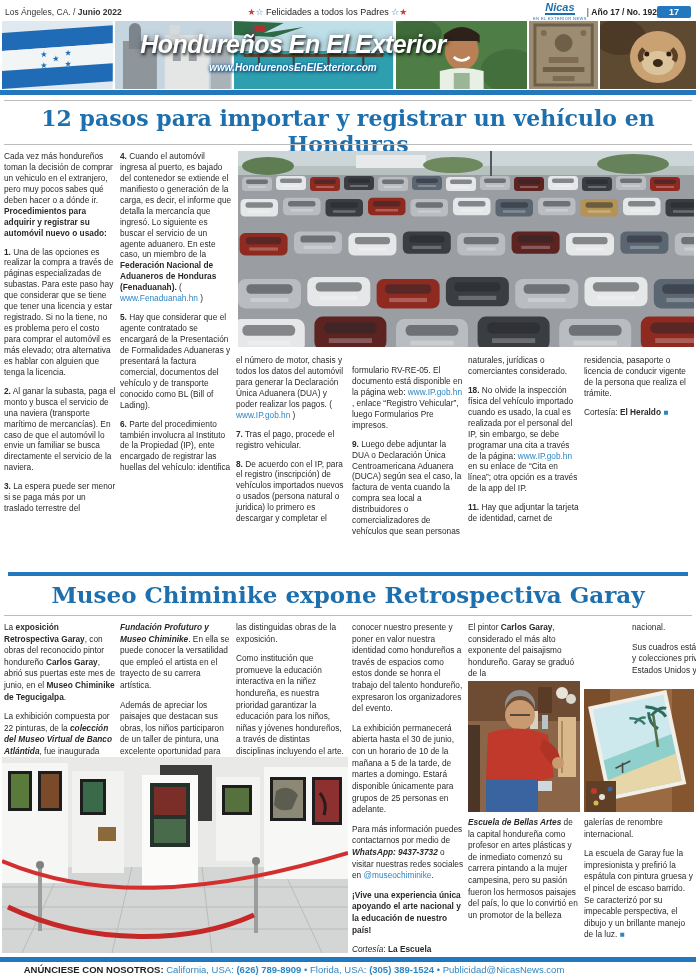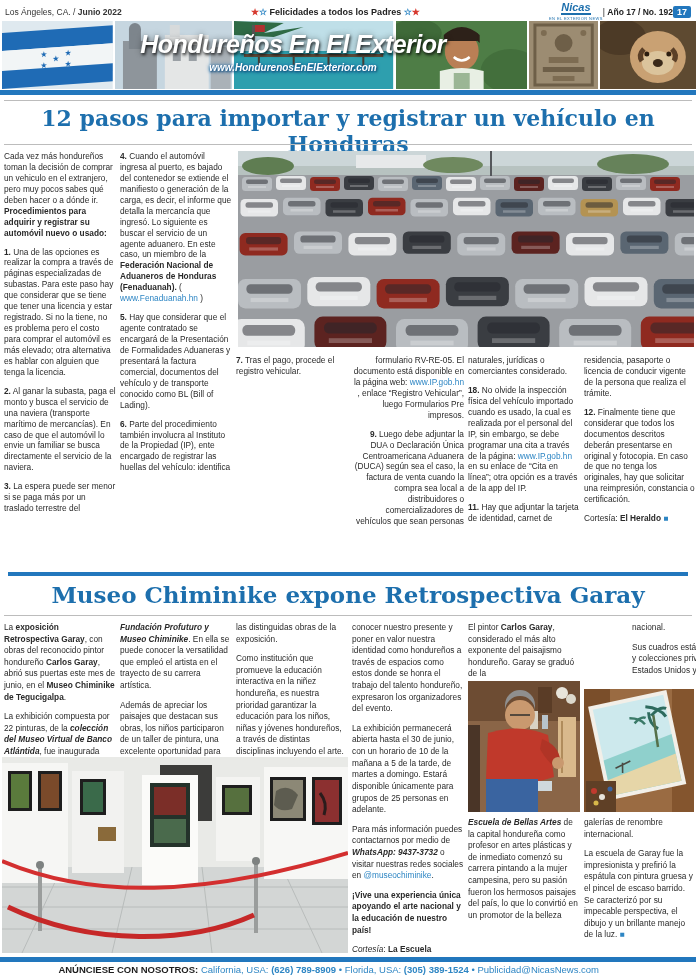--- a/index.html
+++ b/index.html
@@ -1,32 +1,32 @@
 <!DOCTYPE html>
 <html style="--accent: #1d6fad; --bar: #2277bd; --link: #2e86c4;"><head>
 <meta charset="utf-8">
 <style>
   html,body{margin:0;padding:0;background:#fff;}
   .page{position:relative;width:696px;height:979px;margin:0 auto;background:#fff;
         font-family:"Liberation Sans",sans-serif;color:#2a2a2a;overflow:hidden;}
   
   .masthead{position:absolute;top:3px;left:5px;right:5px;height:17px;display:flex;
             align-items:center;justify-content:space-between;font-size:8.5px;color:#333;}
-  .mh-center{font-weight:bold;color:#222;font-size:9px;}
+  .mh-center{font-weight:normal;color:#222;font-size:9px;}
   .star-red{color:#d6392f;font-size:9px;}
   .star-blue{color:var(--link,#2e86c4);font-size:9px;}
   .mh-right{display:flex;align-items:center;}
   .logo-block{text-align:center;line-height:1;}
   .logo{color:var(--accent,#1d6fad);font-weight:bold;font-style:italic;font-size:11px;
         border-bottom:2px solid var(--accent,#1d6fad);}
   .logo-sub{font-size:4px;color:var(--accent,#1d6fad);letter-spacing:.4px;}
   .issue{font-size:8.5px;color:#222;}
   .issue b{white-space:nowrap;}
   .pagebox{background:var(--bar,#2277bd);color:#fff;font-weight:bold;font-size:9px;
-           padding:1px 4px;border-radius:2px;}
+           padding:1px 12px;border-radius:2px;}
   
   .banner{position:absolute;top:21px;left:2px;width:692px;height:68px;display:flex;gap:2px;}
   .banner .ph{position:relative;height:100%;overflow:hidden;flex:0 0 auto;}
   .ph svg{display:block;width:100%;height:100%;}
   .b1{width:16%;} .b2{width:17%;} .b3{width:23%;} .b4{width:19%;} .b5{width:10%;} .b6{width:15%;}
   .banner-overlay{position:absolute;left:0;right:110px;top:11px;text-align:center;}
   .banner-title{font-size:25px;font-weight:bold;font-style:italic;color:#fff;letter-spacing:-.5px;
                 text-shadow:1px 2px 3px rgba(0,0,0,.75),0 0 6px rgba(0,0,0,.4);line-height:1;}
   .banner-url{display:inline-block;margin-top:2px;font-size:10px;font-weight:bold;font-style:italic;color:#fff;
               text-shadow:0 0 4px #1a6fb5,0 1px 3px #14568d,1px 1px 2px rgba(0,0,0,.5);}
@@ -44,21 +44,21 @@
   .h-art2{top:581px;font-size:23px;text-align:center;}
   
   .col{position:absolute;width:112px;font-size:8.3px;line-height:1.32;color:#2a2a2a;}
   .a2 .col, .col.a2c{line-height:1.4;}
   .col p{margin:0 0 8px 0;}
   .lnk{color:var(--link,#2e86c4);}
   
   .photo{position:absolute;overflow:hidden;}
   .photo svg{display:block;width:100%;height:100%;}
   
-  .footer{position:absolute;top:964px;left:0;width:588px;text-align:right;font-size:9.5px;margin-left:11px;}
+  .footer{position:absolute;top:964px;left:0;width:588px;text-align:center;font-size:9.5px;}
   .f-label{font-weight:bold;color:#1d1d1d;}
   .f-contacts{color:var(--link,#2e86c4);}
 </style>
 </head>
 <body>
 
 <div class="page">
 
   <div class="masthead">
     <span class="mh-left">Los Ángeles, CA. / <b>Junio 2022</b></span>
@@ -253,34 +253,35 @@
           <use href="#car" x="36" y="-1" fill="#5c2320"></use>
           <use href="#car" x="70" y="0" fill="#b9bdc1"></use>
           <use href="#car" x="104" y="-1" fill="#3a3d42"></use>
           <use href="#car" x="138" y="0" fill="#b9bdc1"></use>
           <use href="#car" x="172" y="-1" fill="#8f2a20"></use>
         </g>
     </svg>
   </div>
 
   <div class="col" style="left:236px;top:355px;height:220px;">
+      <p>el número de motor, chasis y todos los datos del automóvil para generar la Declaración Única Aduanera (DUA) y poder realizar los pagos. ( <span class="lnk">www.IP.gob.hn</span> )</p>
       <p><b>7.</b> Tras el pago, procede el registro vehicular.</p>
-    </div>
-  <div class="col" style="left:352px;top:355px;height:220px;text-align:right;">
+      <p><b>8.</b> De acuerdo con el IP, para el registro (inscripción) de vehículos importados nuevos o usados (persona natural o juridica) lo primero es descargar y completar el</p>
+    </div>
+  <div class="col" style="left:352px;top:365px;height:220px;">
       <p>formulario RV-RE-05. El documento está disponible en la página web: <span class="lnk">www.IP.gob.hn</span> , enlace “Registro Vehicular”, luego Formularios Pre impresos.</p>
       <p><b>9.</b> Luego debe adjuntar la DUA o Declaración Única Centroamericana Aduanera (DUCA) según sea el caso, la factura de venta cuando la compra sea local a distribuidores o comercializadores de vehículos que sean personas</p>
     </div>
   <div class="col" style="left:468px;top:355px;height:220px;">
       <p>naturales, jurídicas o comerciantes considerado.</p>
       <p><b>18.</b> No olvide la inspección física del vehículo importado cuando es usado, la cual es realizada por el personal del IP, sin embargo, se debe programar una cita a través de la página: <span class="lnk">www.IP.gob.hn</span> en su enlace de “Cita en línea”; otra opción es a través de la app del IP.</p>
       <p><b>11.</b> Hay que adjuntar la tarjeta de identidad, carnet de</p>
     </div>
   <div class="col" style="left:584px;top:355px;height:220px;">
       <p>residencia, pasaporte o licencia de conducir vigente de la persona que realiza el trámite.</p>
-      <p><b>12.</b> Finalmente tiene que considerar que todos los documentos descritos deberán presentarse en original y fotocopia. En caso de que no tenga los originales, hay que solicitar una reimpresión, constancia o certificación.</p>
       <p>Cortesía: <b>El Heraldo</b> <span class="lnk">■</span></p>
     </div>
 
   <div class="bar bar2"></div>
   <h2 class="headline h-art2">Museo Chiminike expone Retrospectiva Garay</h2>
   <div class="rule r3"></div>
 
   <div class="col a2c" style="left:4px;top:622px;height:133px;">
       <p>La <b>exposición Retrospectiva Garay</b>, con obras del reconocido pintor hondureño <b>Carlos Garay</b>, abrió sus puertas este mes de junio, en el <b>Museo Chiminike de Tegucigalpa</b>.</p>
       <p>La exhibición compuesta por 22 pinturas, de la <b><i>colección del Museo Virtual de Banco Atlántida</i></b>, fue inaugurada como un homenaje al trabajo artístico de Garay, por</p>

